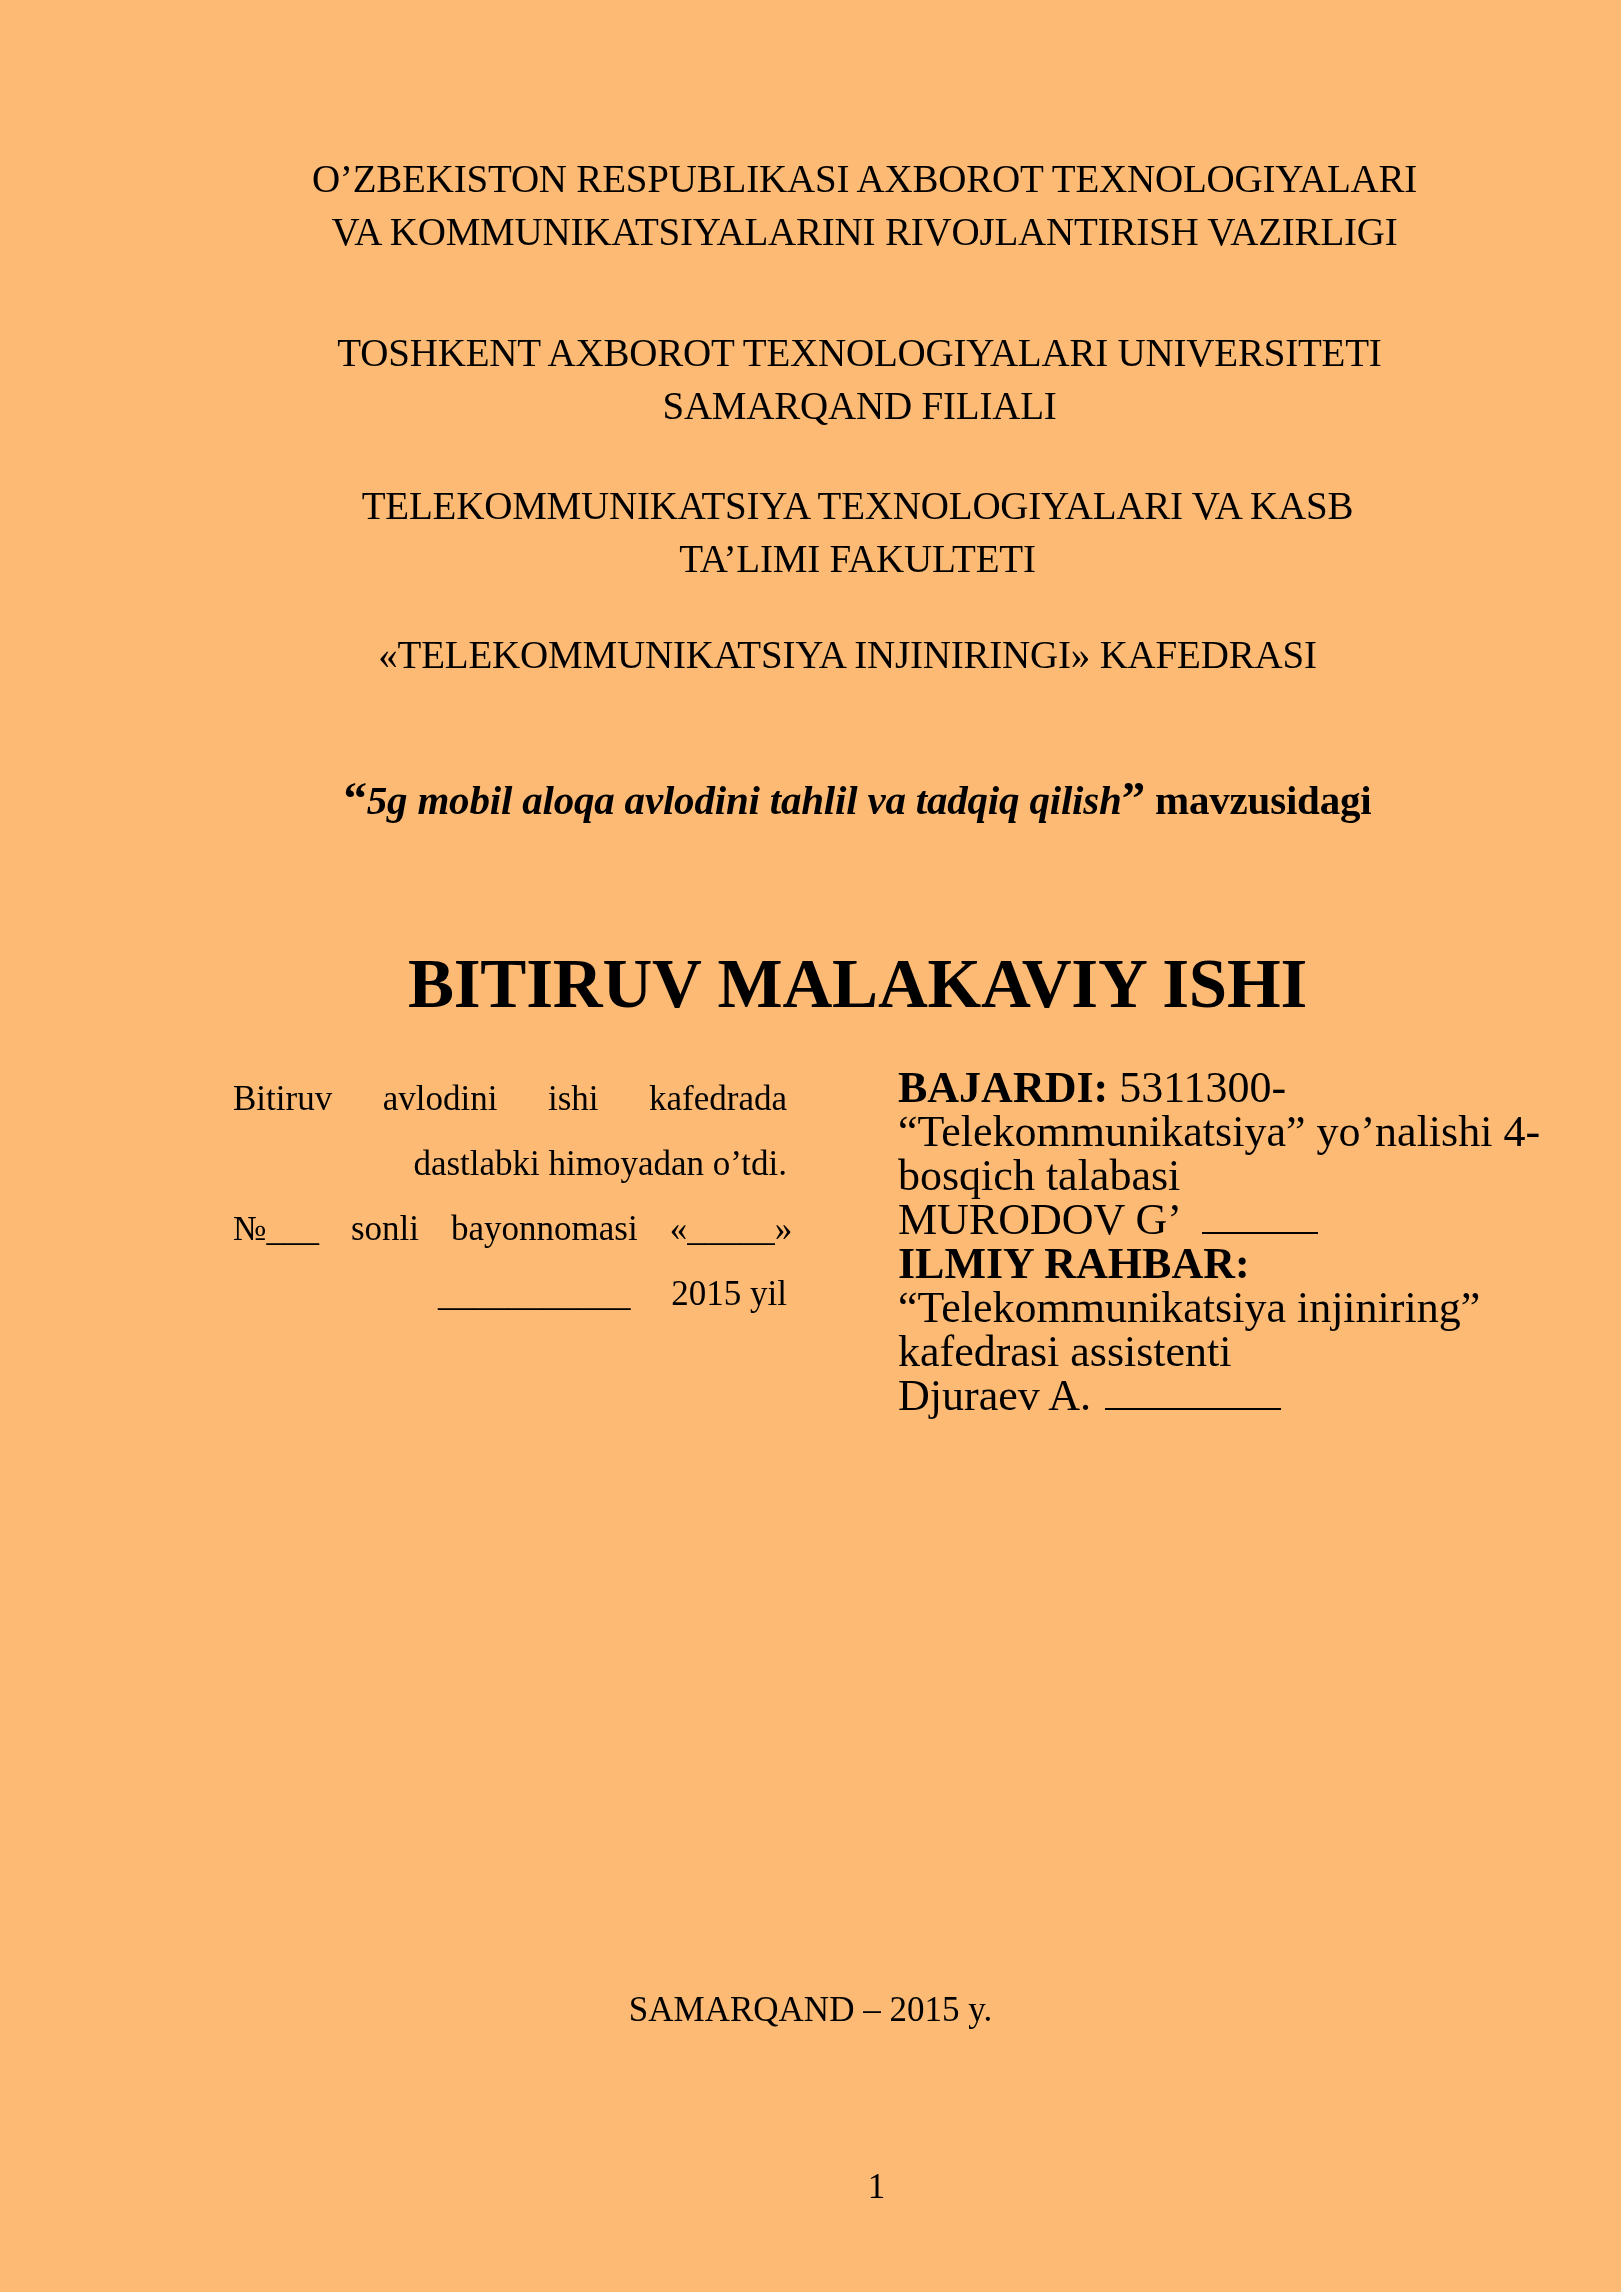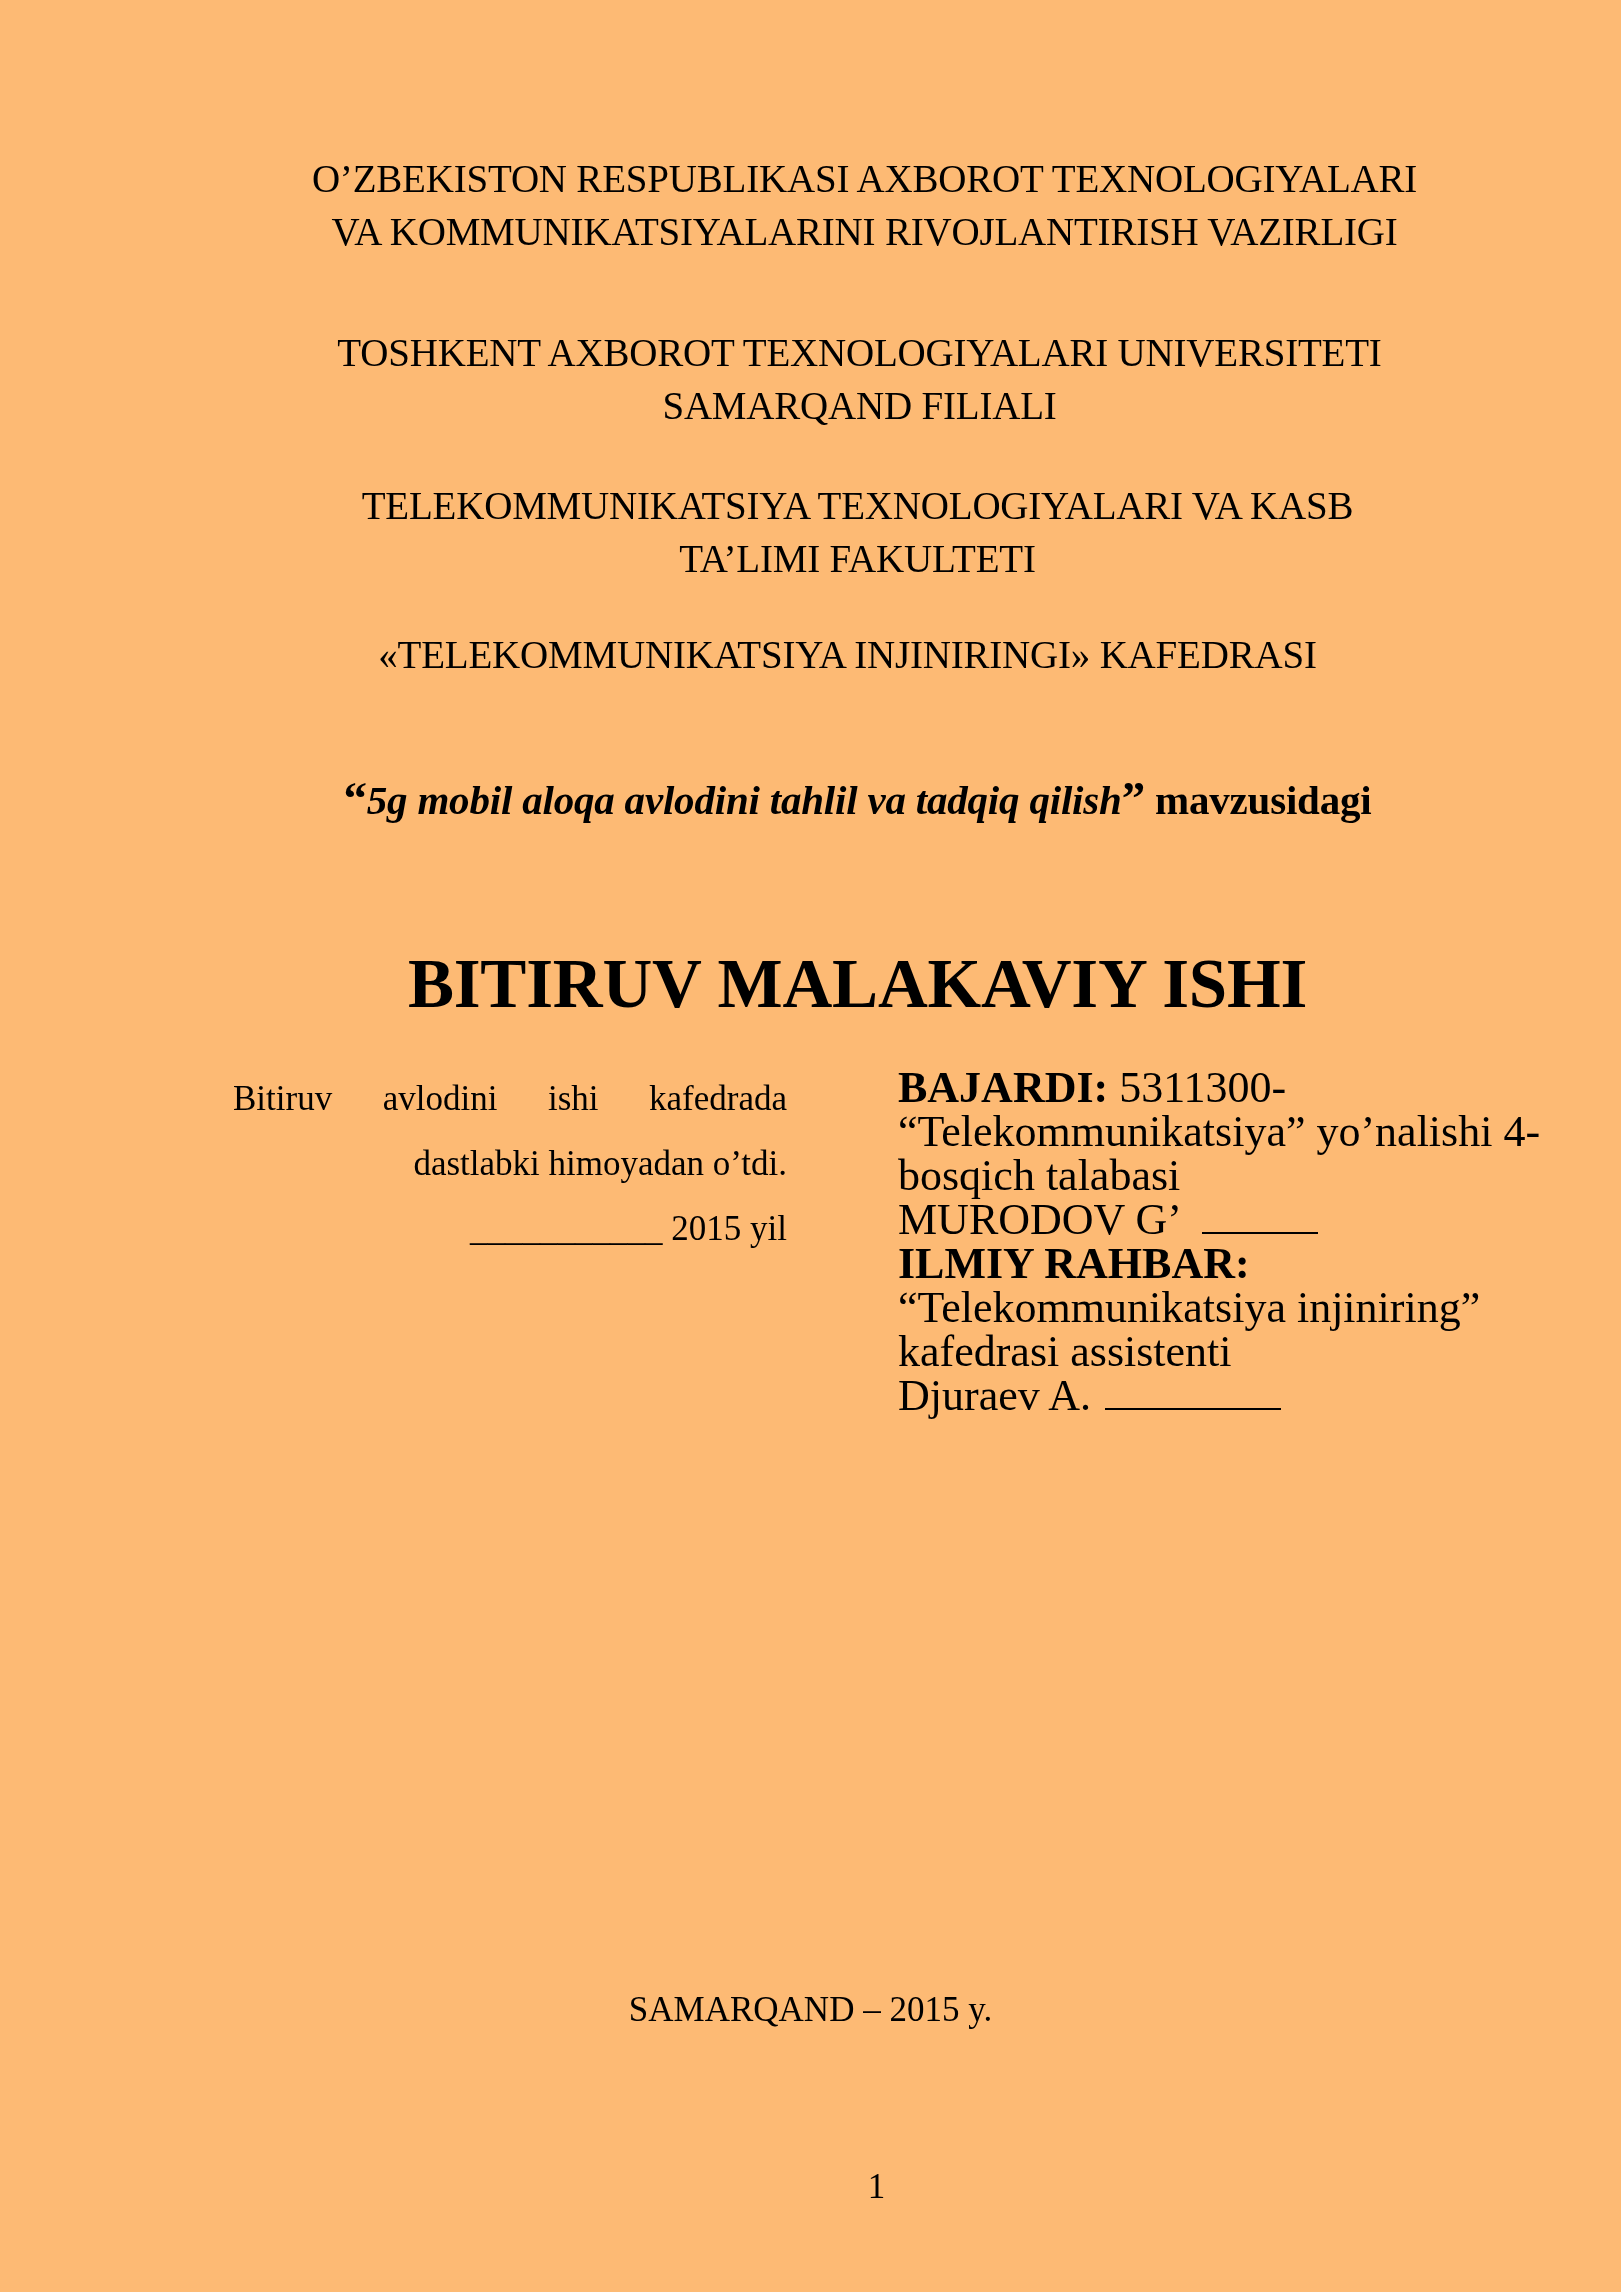--- a/index.html
+++ b/index.html
@@ -61,20 +61,21 @@
       left: 233px;
       top: 1066px;
       width: 554px;
       font-size: 35px;
       line-height: 65px;
     }
     .left-col .row {
       display: flex;
       justify-content: space-between;
       white-space: nowrap;
+      gap: 32px;
     }
     .left-col .row.plain { justify-content: flex-end; }
 
     .right-col {
       position: absolute;
       left: 898px;
       top: 1066px;
       width: 588px;
       font-size: 44px;
       line-height: 44px;
@@ -147,20 +148,26 @@
   <div class="left-col">
     <div class="row">
       <span>Bitiruv</span>
       <span>avlodini</span>
       <span>ishi</span>
       <span>kafedrada</span>
     </div>
     <div class="row plain">
       <span>dastlabki himoyadan o’tdi.</span>
     </div>
+    <div class="row">
+      <span>№___</span>
+      <span>sonli</span>
+      <span>bayonnomasi</span>
+      <span>«_____»</span>
+    </div>
     <div class="row plain">
       <span>___________</span>
       <span style="white-space:pre;"> 2015 yil</span>
     </div>
   </div>
 
   <div class="right-col">
     <div class="row">
       <b>BAJARDI:</b><span style="white-space:pre;"> 5311300-</span>
     </div>

